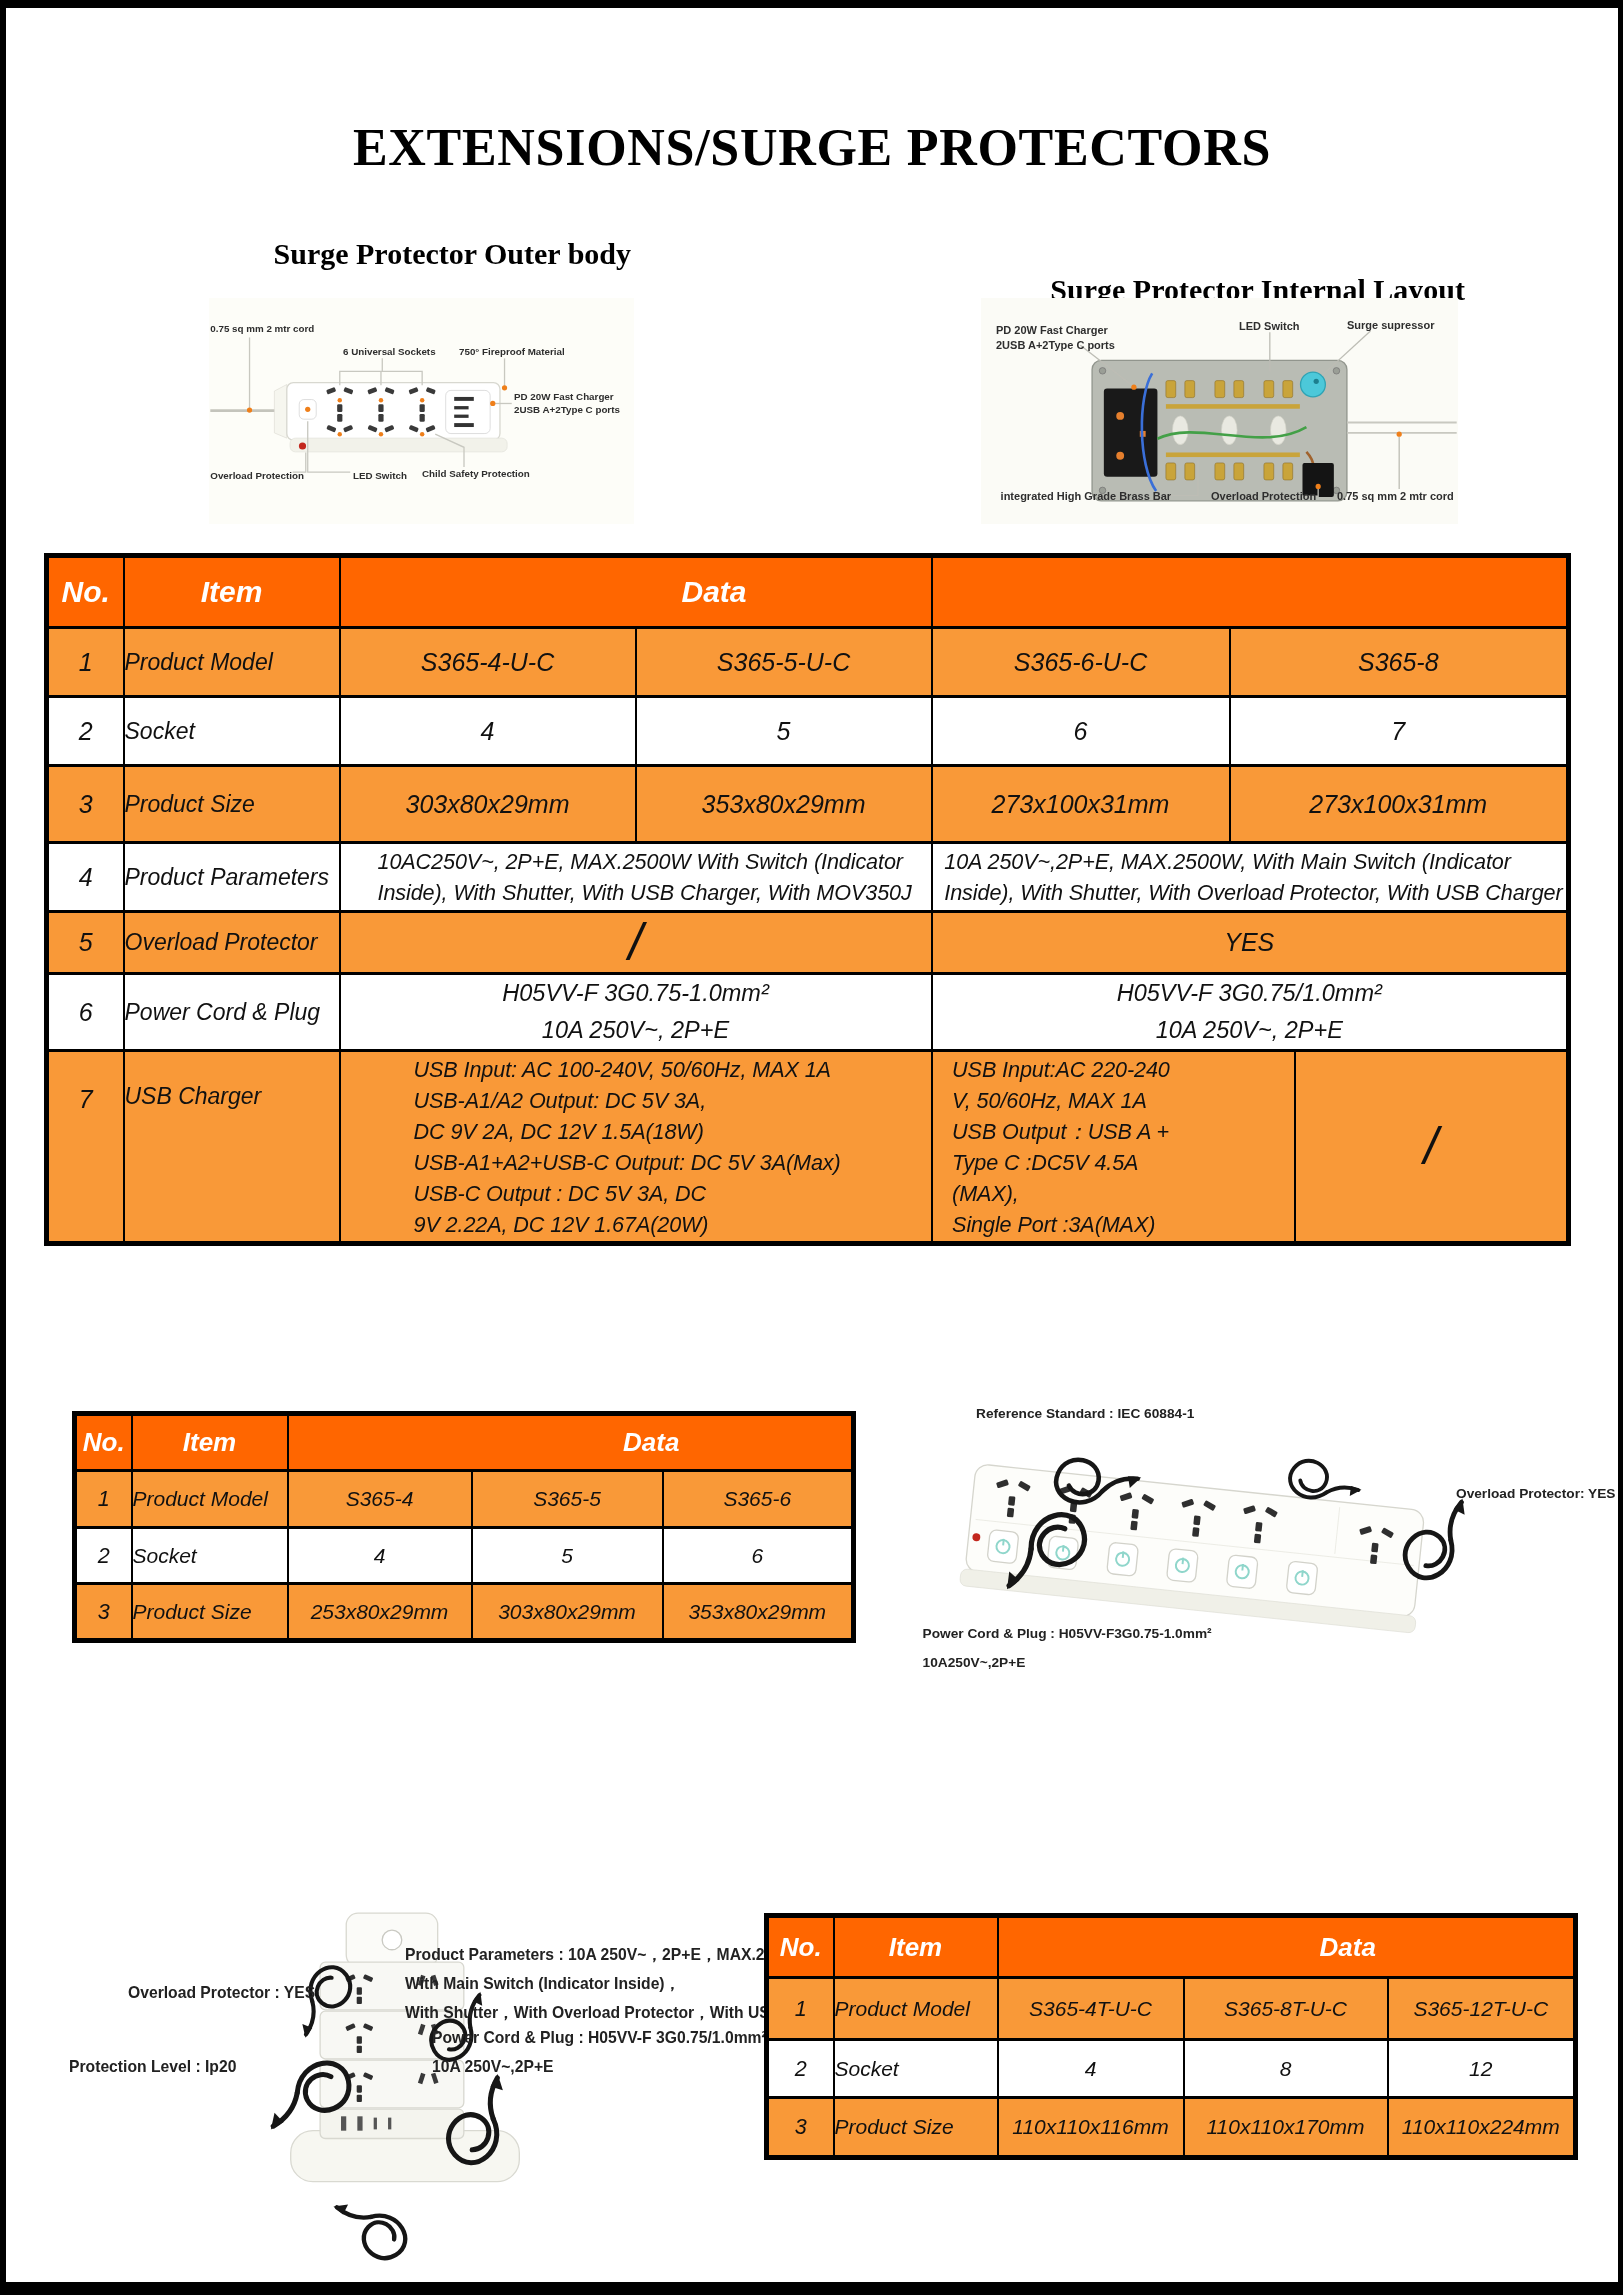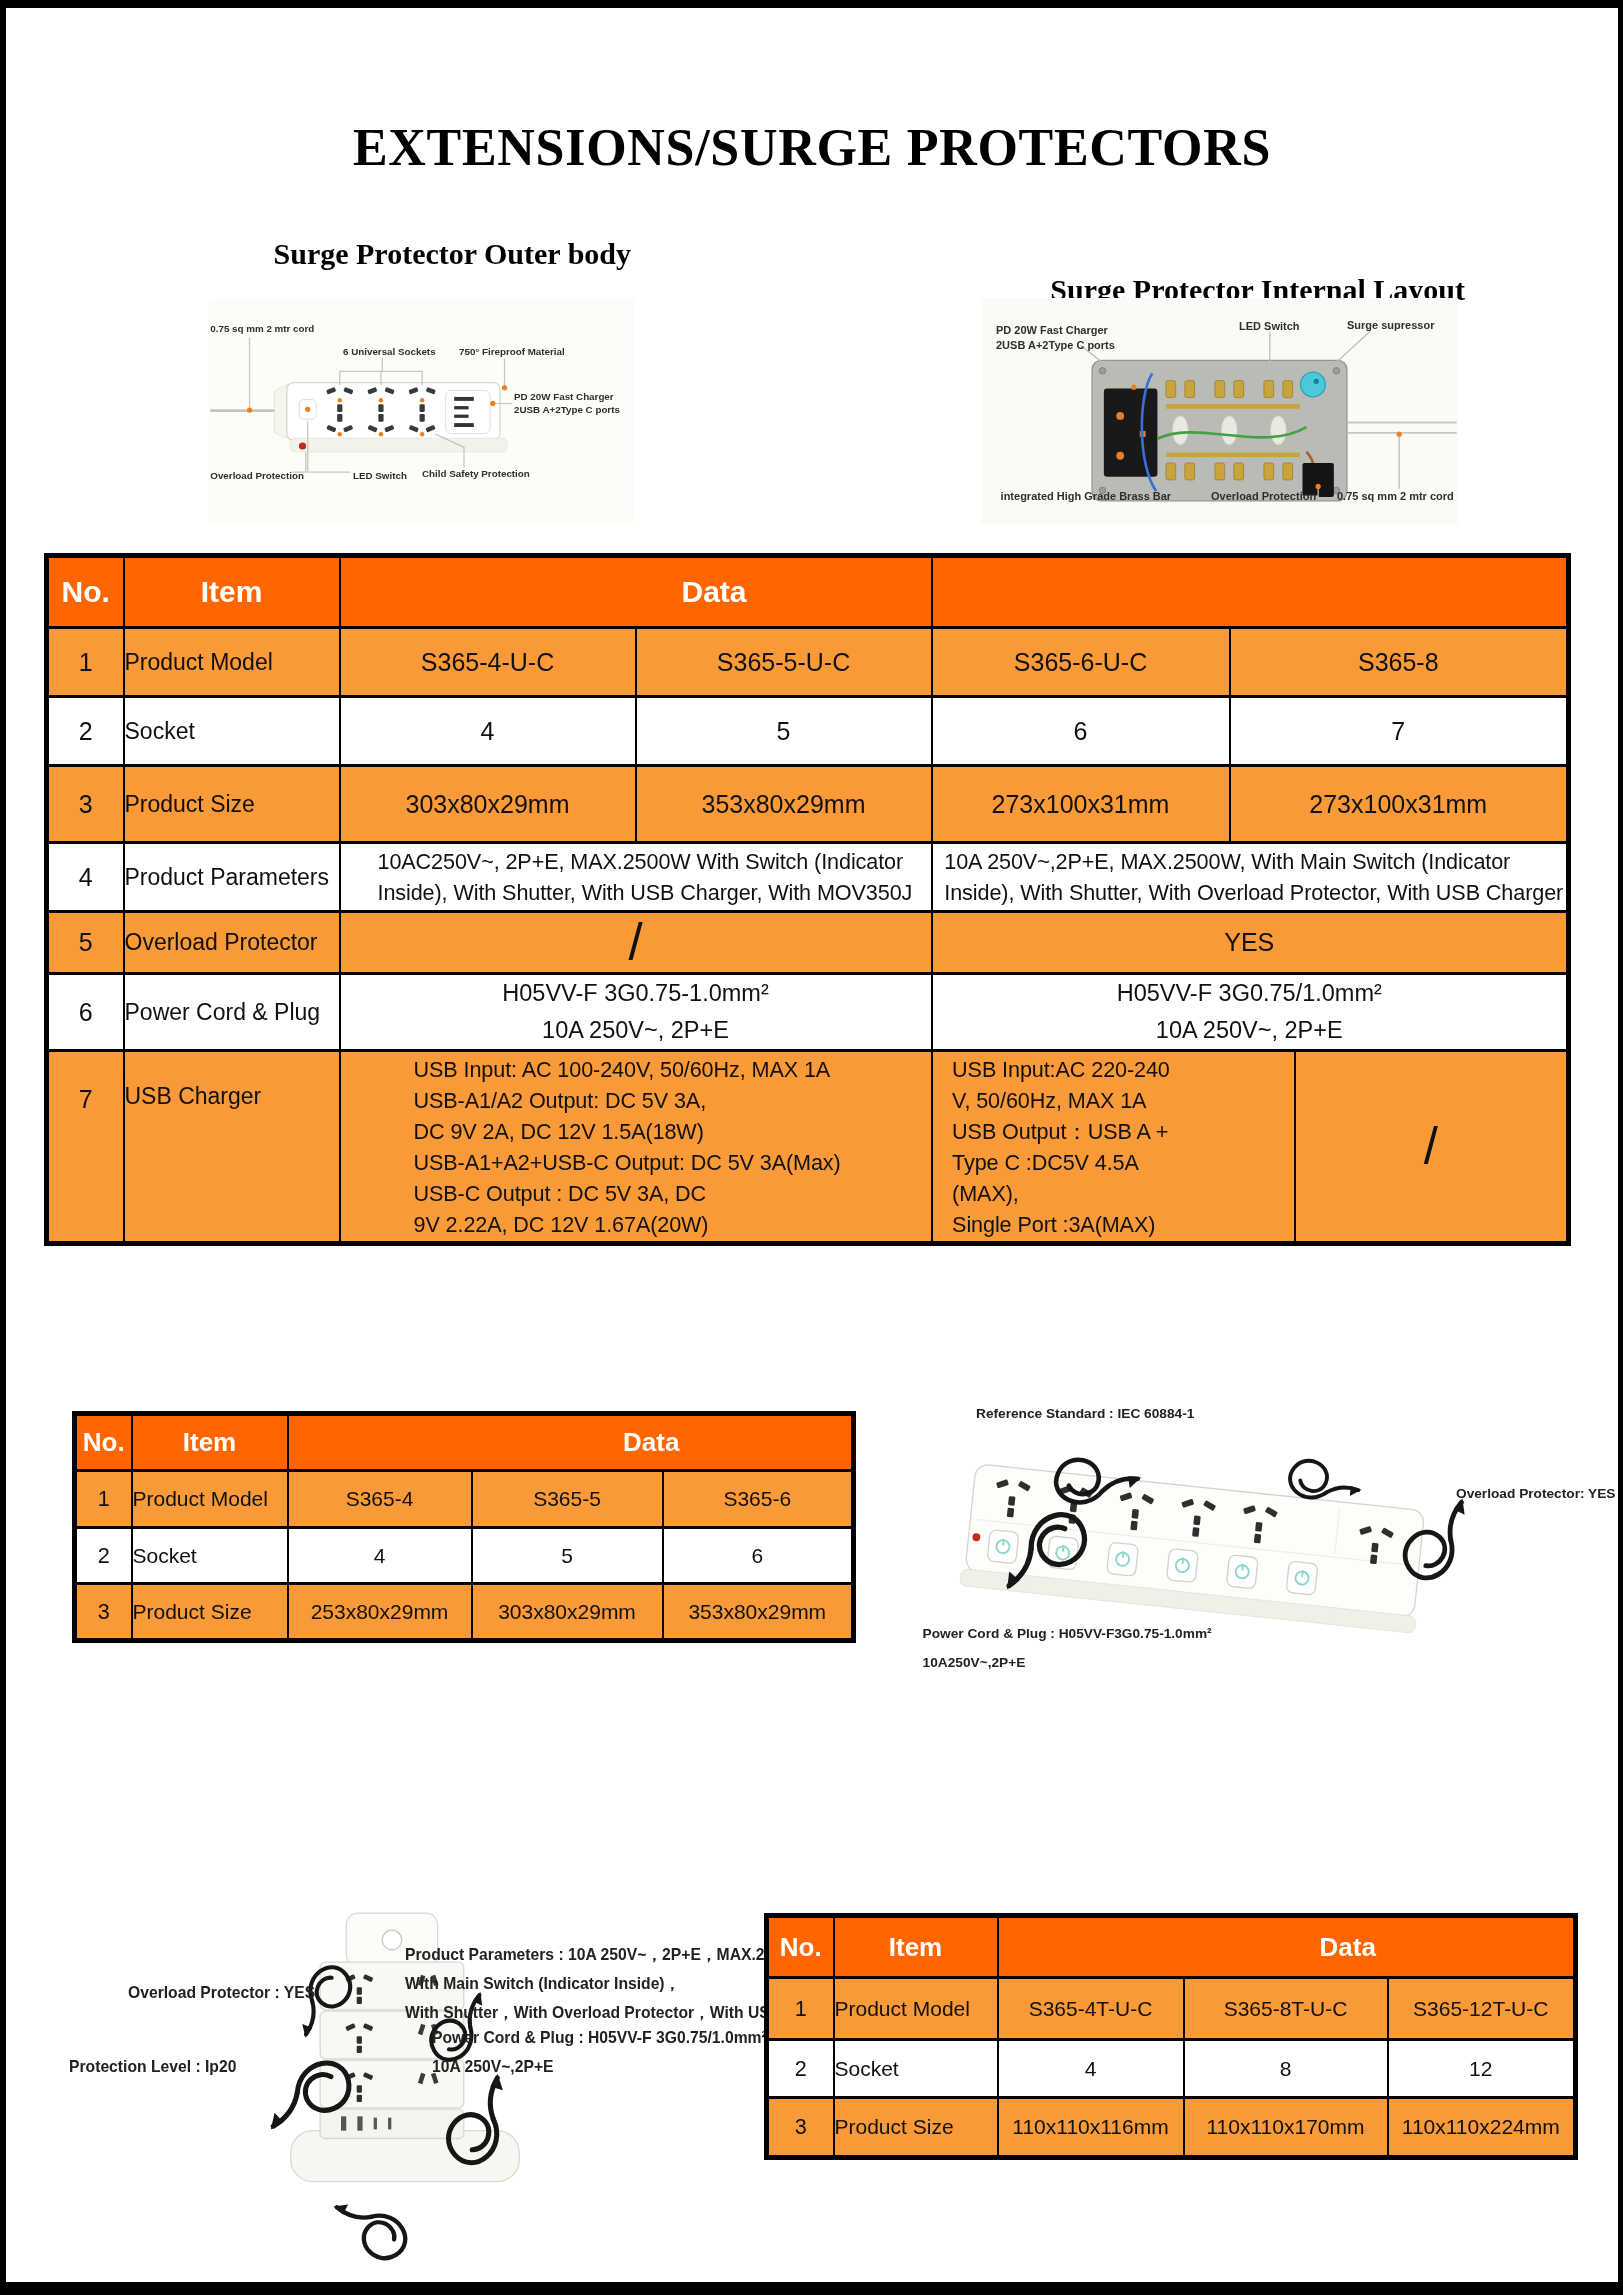--- a/index.html
+++ b/index.html
@@ -14,21 +14,21 @@
              font-weight:bold;font-size:29px;letter-spacing:0.3px;color:#000;}
   .panel{position:absolute;}
   .dlabel{position:absolute;font-weight:bold;color:#2e2e2e;white-space:pre-line;}
   .ol{font-size:9.8px;line-height:13px;}
   .il{font-size:11px;line-height:15px;}
   .s6l{font-size:13.7px;line-height:29px;font-weight:600;color:#222;}
   .s6one{line-height:17px;}
   .twl{font-size:15.7px;line-height:29px;font-weight:600;color:#222;}
   .twusb{font-size:13.7px;line-height:19.6px;font-weight:600;color:#222;}
 
-  table.spec{position:absolute;border-collapse:collapse;table-layout:fixed;background:#fff;}
+  table.spec{position:absolute;border-collapse:collapse;table-layout:fixed;background:#fff;font-style:italic;}
   table.spec th,table.spec td{border:2px solid #000;border-top-width:3.9px;border-bottom-width:3.9px;
         overflow:hidden;padding:0;}
   table.spec{border:5.2px solid #000;}
   table.spec th{background:#FF6600;color:#fff;font-weight:bold;text-align:center;}
   .t1 th{font-size:30px;}
   .t2 th,.t3 th{font-size:26px;}
   th.lpad{text-align:left;}
   tr.o td{background:#F99938;}
   td.no{text-align:center;font-size:25px;}
   td.item{text-align:left;padding-left:14.4px;font-size:23px;}

